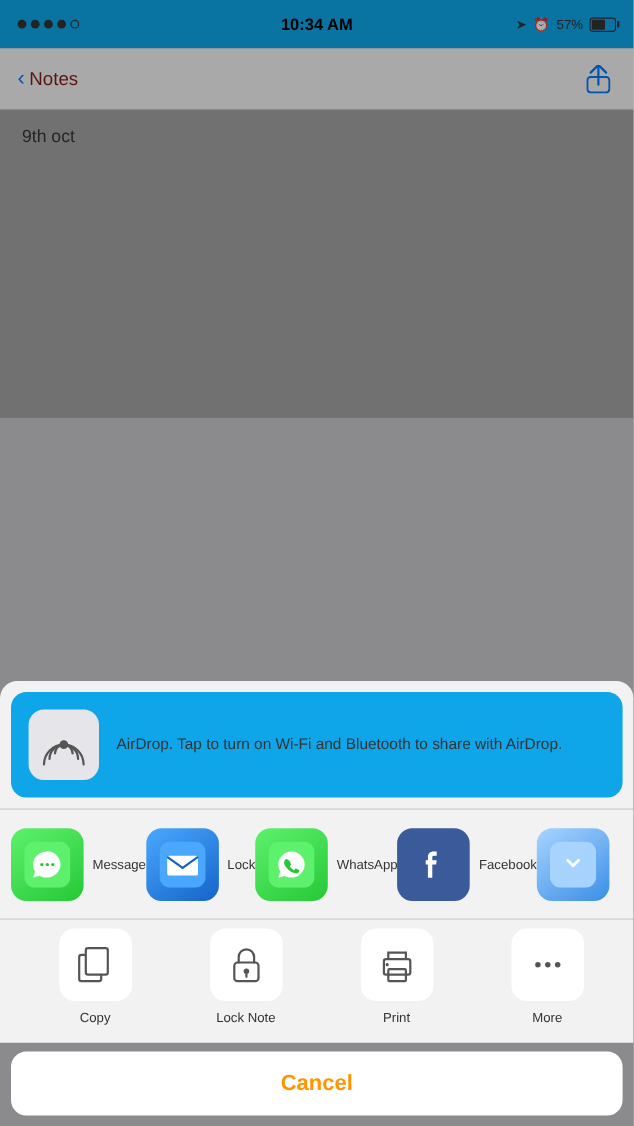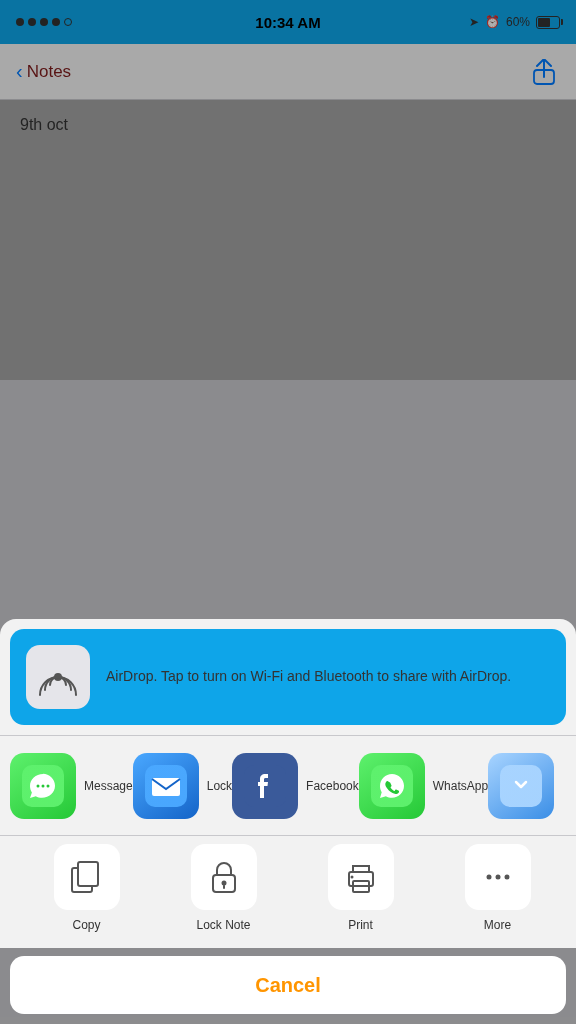--- a/index.html
+++ b/index.html
@@ -310,21 +310,21 @@
     <span class="signal-dot"></span>
     <span class="signal-dot"></span>
     <span class="signal-dot"></span>
     <span class="signal-dot"></span>
     <span class="signal-dot empty"></span>
   </div>
   <div class="status-time">10:34 AM</div>
   <div class="status-right">
     <span class="status-icon">➤</span>
     <span class="status-icon">⏰</span>
-    <span class="status-icon">60%</span>
+    <span class="status-icon">57%</span>
     <div class="battery-body">
       <div class="battery-fill"></div>
     </div>
   </div>
 </div>
 
 <div class="nav-bar">
   <div class="nav-back">
     <span class="nav-back-chevron">‹</span>
     <span class="nav-title">Notes</span>
@@ -392,47 +392,47 @@
               </linearGradient>
             </defs>
             <rect x="7" y="13" width="28" height="18" rx="2" fill="white"></rect>
             <path d="M7 14l14 10 14-10" stroke="#1464c8" stroke-width="2" fill="none"></path>
           </svg>
         </div>
         <span class="app-label">Lock</span>
       </div>
 
       <div class="app-item">
-        <div class="app-icon facebook">
-          <svg width="42" height="42" viewBox="0 0 42 42" fill="none" xmlns="http://www.w3.org/2000/svg">
-            <rect width="42" height="42" rx="10" fill="#3a5a9a"></rect>
-            <path d="M24 13h-2.5C20.1 13 20 13.8 20 14.5V17h4l-.5 4h-3.5V33h-4V21h-2v-4h2v-3c0-3 1.8-5 5.5-5H24v4z" fill="white"></path>
-          </svg>
-        </div>
-        <span class="app-label">Facebook</span>
-      </div>
-
-      <div class="app-item">
         <div class="app-icon whatsapp">
           <svg width="42" height="42" viewBox="0 0 42 42" fill="none" xmlns="http://www.w3.org/2000/svg">
             <rect width="42" height="42" rx="10" fill="url(#waGrad)"></rect>
             <defs>
               <linearGradient id="waGrad" x1="0" y1="0" x2="42" y2="42">
                 <stop offset="0%" stop-color="#5ef16d"></stop>
                 <stop offset="100%" stop-color="#25c836"></stop>
               </linearGradient>
             </defs>
             <path d="M21 9C14.4 9 9 14.4 9 21c0 2.3.6 4.4 1.7 6.3L9 33l5.9-1.7c1.8 1 3.9 1.5 6.1 1.5 6.6 0 12-5.4 12-12S27.6 9 21 9z" fill="white"></path>
             <path d="M16.5 16c-.3 0-.7.1-1 .4-.3.3-1.2 1.2-1.2 2.9s1.2 3.3 1.4 3.5c.2.2 2.4 3.8 5.9 5.2 3.5 1.4 3.5.9 4.1.9.6 0 1.8-.7 2.1-1.4.3-.7.3-1.4.2-1.5-.1-.1-.3-.2-.7-.4l-2.1-1c-.4-.2-.5-.2-.8.2l-.7 1c-.1.2-.3.2-.6.1-.6-.3-2.6-1.4-3.5-3.3-.1-.3 0-.4.1-.5l.5-.5c.2-.2.2-.3.3-.5.1-.2 0-.4 0-.5l-1-2.3c-.1-.4-.3-.6-.5-.7z" fill="#25c836"></path>
           </svg>
         </div>
         <span class="app-label">WhatsApp</span>
       </div>
 
       <div class="app-item">
+        <div class="app-icon facebook">
+          <svg width="42" height="42" viewBox="0 0 42 42" fill="none" xmlns="http://www.w3.org/2000/svg">
+            <rect width="42" height="42" rx="10" fill="#3a5a9a"></rect>
+            <path d="M24 13h-2.5C20.1 13 20 13.8 20 14.5V17h4l-.5 4h-3.5V33h-4V21h-2v-4h2v-3c0-3 1.8-5 5.5-5H24v4z" fill="white"></path>
+          </svg>
+        </div>
+        <span class="app-label">Facebook</span>
+      </div>
+
+      <div class="app-item">
         <div class="app-icon more-apps">
           <svg width="42" height="42" viewBox="0 0 42 42" fill="none" xmlns="http://www.w3.org/2000/svg">
             <rect width="42" height="42" rx="10" fill="url(#moreGrad)"></rect>
             <defs>
               <linearGradient id="moreGrad" x1="0" y1="0" x2="42" y2="42">
                 <stop offset="0%" stop-color="#a8d4ff"></stop>
                 <stop offset="100%" stop-color="#3a8ee6"></stop>
               </linearGradient>
             </defs>
             <path d="M16 17l5 5 5-5" stroke="white" stroke-width="2.5" stroke-linecap="round" stroke-linejoin="round"></path>

